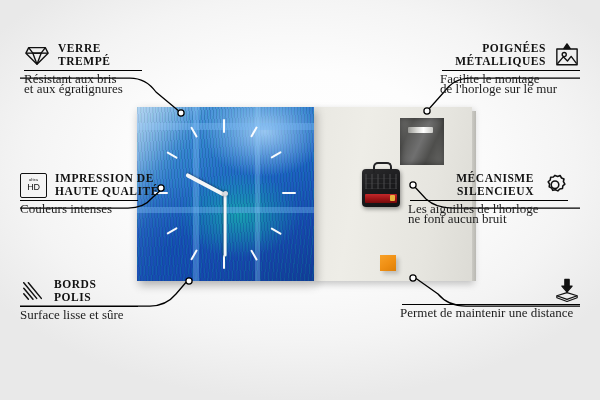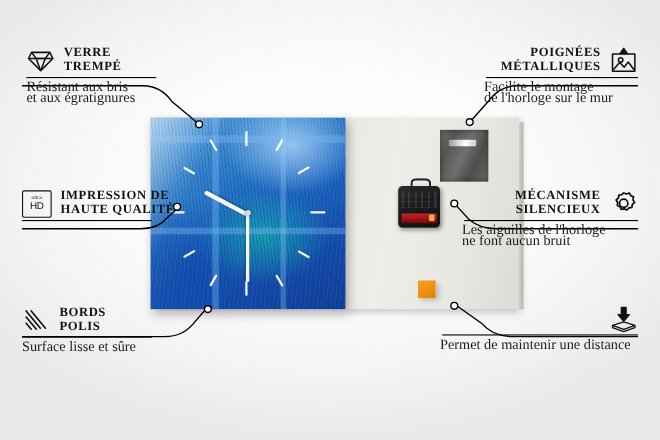--- a/index.html
+++ b/index.html
@@ -223,20 +223,21 @@
       <div class="ico hd-box">
         <span class="s1">ultra</span>
         <span class="s2">HD</span>
       </div>
       <div>
         <div class="co-title">IMPRESSION DE</div>
         <div class="co-title">HAUTE QUALITÉ</div>
       </div>
     </div>
     <div class="co-rule" style="width:118px;"></div>
+    <div class="co-desc">Couleurs intenses</div>
   </div>
 
   <div class="callout co-left" style="left:20px;top:278px;width:140px;">
     <div class="co-head">
       <svg class="ico" viewBox="0 0 28 26">
         <g fill="none" stroke="#111" stroke-width="1.6" stroke-linecap="round">
           <path d="M4,4 L18,21"></path>
             <path d="M9,4 L23,21"></path>
           <path d="M4,10 L14,22"></path>
             <path d="M4,16 L9,22"></path>
@@ -264,21 +265,21 @@
           <circle cx="11" cy="12.5" r="2.2"></circle>
           <path d="M3.6,22.4 L10,15 L14.5,19.5 L18.5,14.5 L24.4,22.4"></path>
         </g>
       </svg>
     </div>
     <div class="co-rule" style="width:138px;margin-left:auto;"></div>
     <div class="co-desc">Facilite le montage</div>
     <div class="co-desc">de l'horloge sur le mur</div>
   </div>
 
-  <div class="callout co-right" style="left:420px;top:172px;width:160px;">
+  <div class="callout co-right" style="left:408px;top:172px;width:160px;">
     <div class="co-head">
       <div style="margin-left:auto;">
         <div class="co-title">MÉCANISME</div>
         <div class="co-title">SILENCIEUX</div>
       </div>
       <svg class="ico" viewBox="0 0 28 26">
         <g fill="none" stroke="#111" stroke-width="1.7" stroke-linejoin="round">
           <path d="M14,2.6 l2.9,1.1 2.6,-1 1.6,2.7 2.6,1.1 -0.6,2.9 1.6,2.6 -2.2,1.9 -0.4,2.9 -2.9,0.5
                    -2.1,2.1 -2.6,-1.2 -2.9,0.6 -1.3,-2.6 -2.6,-1.3 0.4,-2.9 -1.5,-2.5 2.2,-1.9 0.5,-2.9
                    2.9,-0.4 Z"></path>

